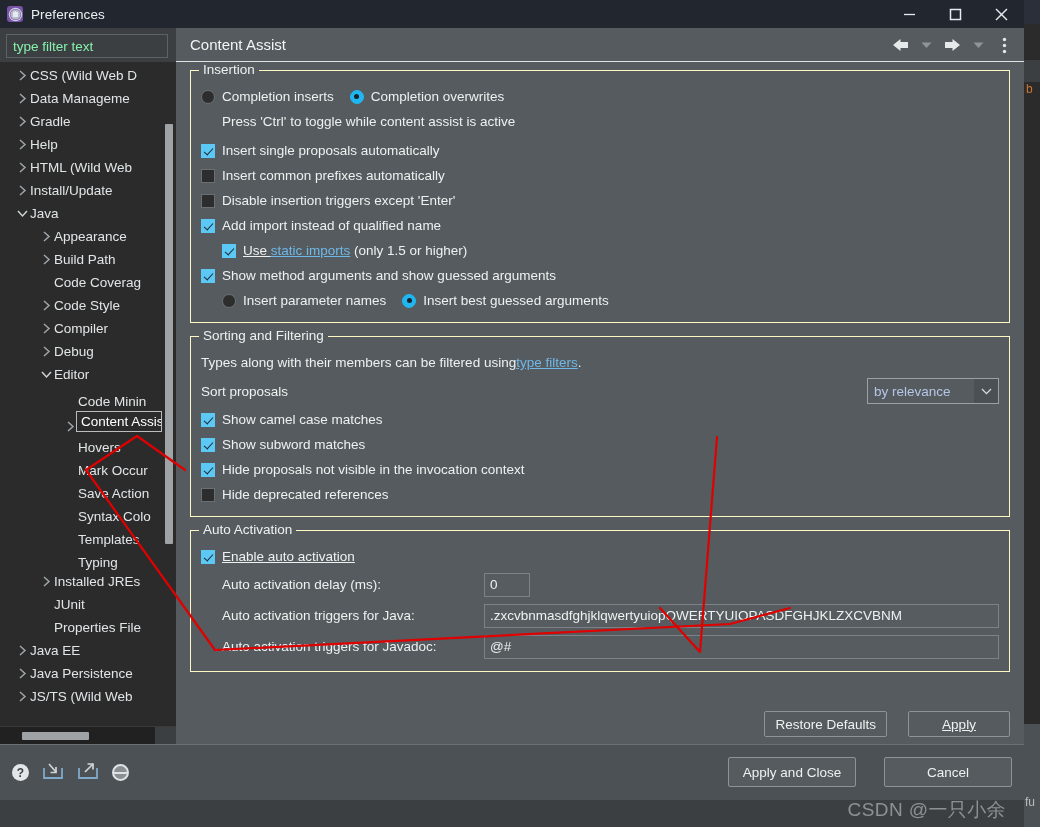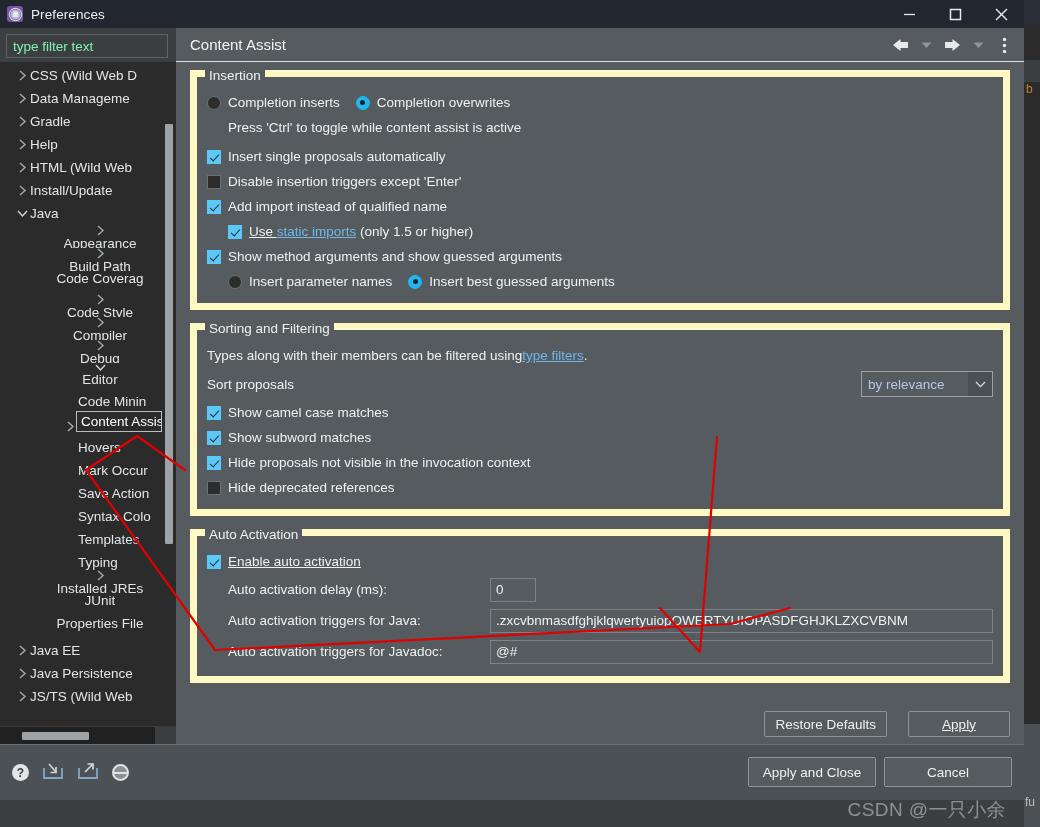--- a/index.html
+++ b/index.html
@@ -72,21 +72,21 @@
   .tree { position: absolute; inset: 0 14px 0 0; overflow: hidden; padding-top: 2px; padding-left: 12px; }
   .node {
     height: 23px; display: flex; align-items: center;
     font-size: 13.5px; color: #e2e5e7; white-space: nowrap;
   }
   .node .arrow {
     width: 16px; flex: none; display: flex; align-items: center; justify-content: center;
     color: #9aa0a4; font-size: 11px;
   }
   .node.l1 { padding-left: 2px; }
-  .node.l2 { padding-left: 26px; flex-direction: column; }
+  .node.l2 { padding-left: 26px; }
   .node.l3 { padding-left: 50px; align-items: flex-end; }
   .node .lbl { overflow: hidden; }
   .node.selected .lbl {
     background: #2b2b2b; border: 1px solid #b9bdc0; padding: 0 4px; margin-left: -2px;
     line-height: 19px; color: #fff;
   }
   
   .tree-vscroll {
     position: absolute; right: 0; top: 0; width: 14px; height: 100%;
     background: #2b2b2b;
@@ -113,21 +113,21 @@
     padding: 0 8px 0 14px; border-bottom: 1px solid #dfe2e4; position: relative;
   }
   .page-title { font-size: 15px; color: #f2f4f5; }
   .hdr-tools { position: absolute; right: 8px; top: 0; height: 34px; display: flex; align-items: center; gap: 2px; }
   .hdr-tools .ibtn { width: 24px; height: 24px; display:flex; align-items:center; justify-content:center; color:#e6e9ea; }
   .hdr-tools .ibtn.dim { color: #8e9497; }
 
   .page-body { flex: 1; padding: 8px 14px 0 14px; overflow: hidden; }
 
   
-  .group { position: relative; border: 7px solid #fef9c3; margin-bottom: 13px; padding: 13px 10px 9px 10px; }
+  .group { position: relative; border: 1px solid #fef9c3; margin-bottom: 13px; padding: 13px 10px 9px 10px; }
   .group > .legend {
     position: absolute; top: -9px; left: 8px; background: #555b5e;
     padding: 0 4px; font-size: 13.5px; color: #eef1f2;
   }
 
   .row { display: flex; align-items: center; min-height: 25px; font-size: 13.5px; color: #eef1f2; }
   .indent1 { padding-left: 21px; }
 
   
   .radio {
@@ -180,21 +180,21 @@
   .btn {
     min-width: 102px; height: 26px; border: 1px solid #8d9396; background: #555b5e;
     color: #eef1f2; font-size: 13.5px; display: flex; align-items: center;
     justify-content: center; padding: 0 10px; border-radius: 2px;
   }
   .dlg-footer {
     height: 56px; flex: none; background: #4b5155; border-top: 1px solid #6a7074;
     display: flex; align-items: center; padding: 0 12px; position: relative;
   }
   .footer-icons { display: flex; align-items: center; gap: 13px; }
-  .footer-btns { position: absolute; right: 12px; top: 12px; display: flex; gap: 8px; }
+  .footer-btns { position: absolute; right: 12px; top: 12px; display: flex; gap: 28px; }
   .btn.big { min-width: 128px; height: 30px; }
 
   
   .ico-help {
     width: 17px; height: 17px; border-radius: 50%; background: #e3e6e8; color: #3b3f42;
     font-size: 12px; font-weight: bold; display: flex; align-items: center; justify-content: center;
   }
   .ico-circle {
     width: 17px; height: 17px; border-radius: 50%; background: #8a8f92;
     border: 2px solid #dfe3e5; position: relative;
@@ -505,20 +505,24 @@
 
           <div class="row indent1">
             <span>Press 'Ctrl' to toggle while content assist is active</span>
           </div>
 
           <div class="row" style="margin-top:4px">
             <span class="cb on"></span>
             <span>Insert single proposals automatically</span>
           </div>
 
+          <div class="row">
+            <span class="cb"></span>
+            <span>Insert common prefixes automatically</span>
+          </div>
 
           <div class="row">
             <span class="cb"></span>
             <span>Disable insertion triggers except 'Enter'</span>
           </div>
 
           <div class="row">
             <span class="cb on"></span>
             <span>Add import instead of qualified name</span>
           </div>

